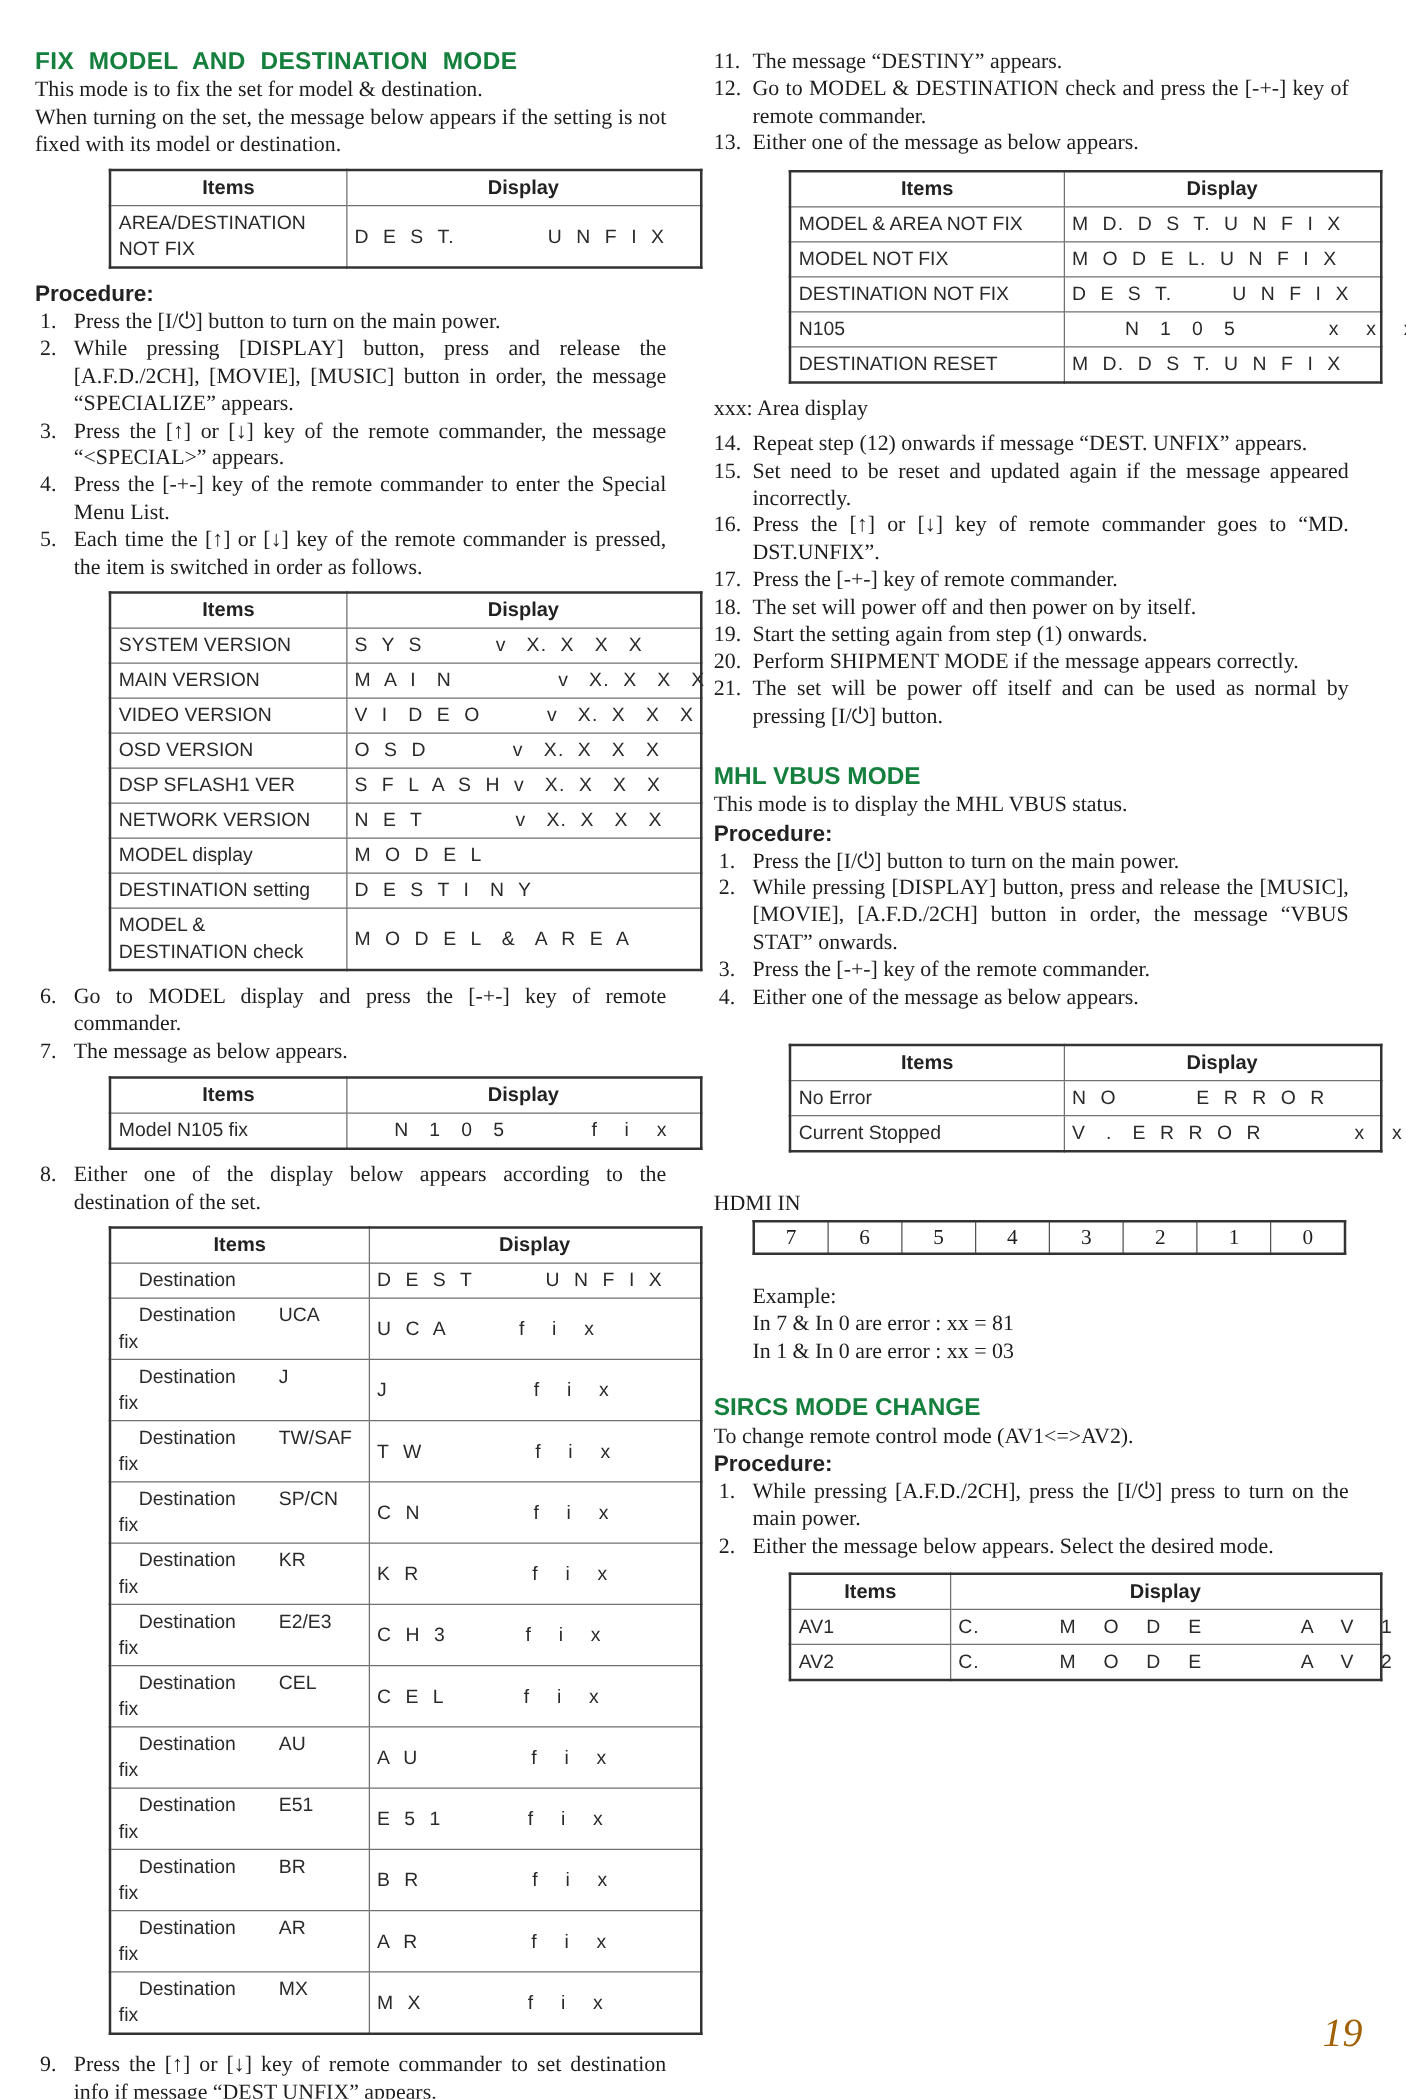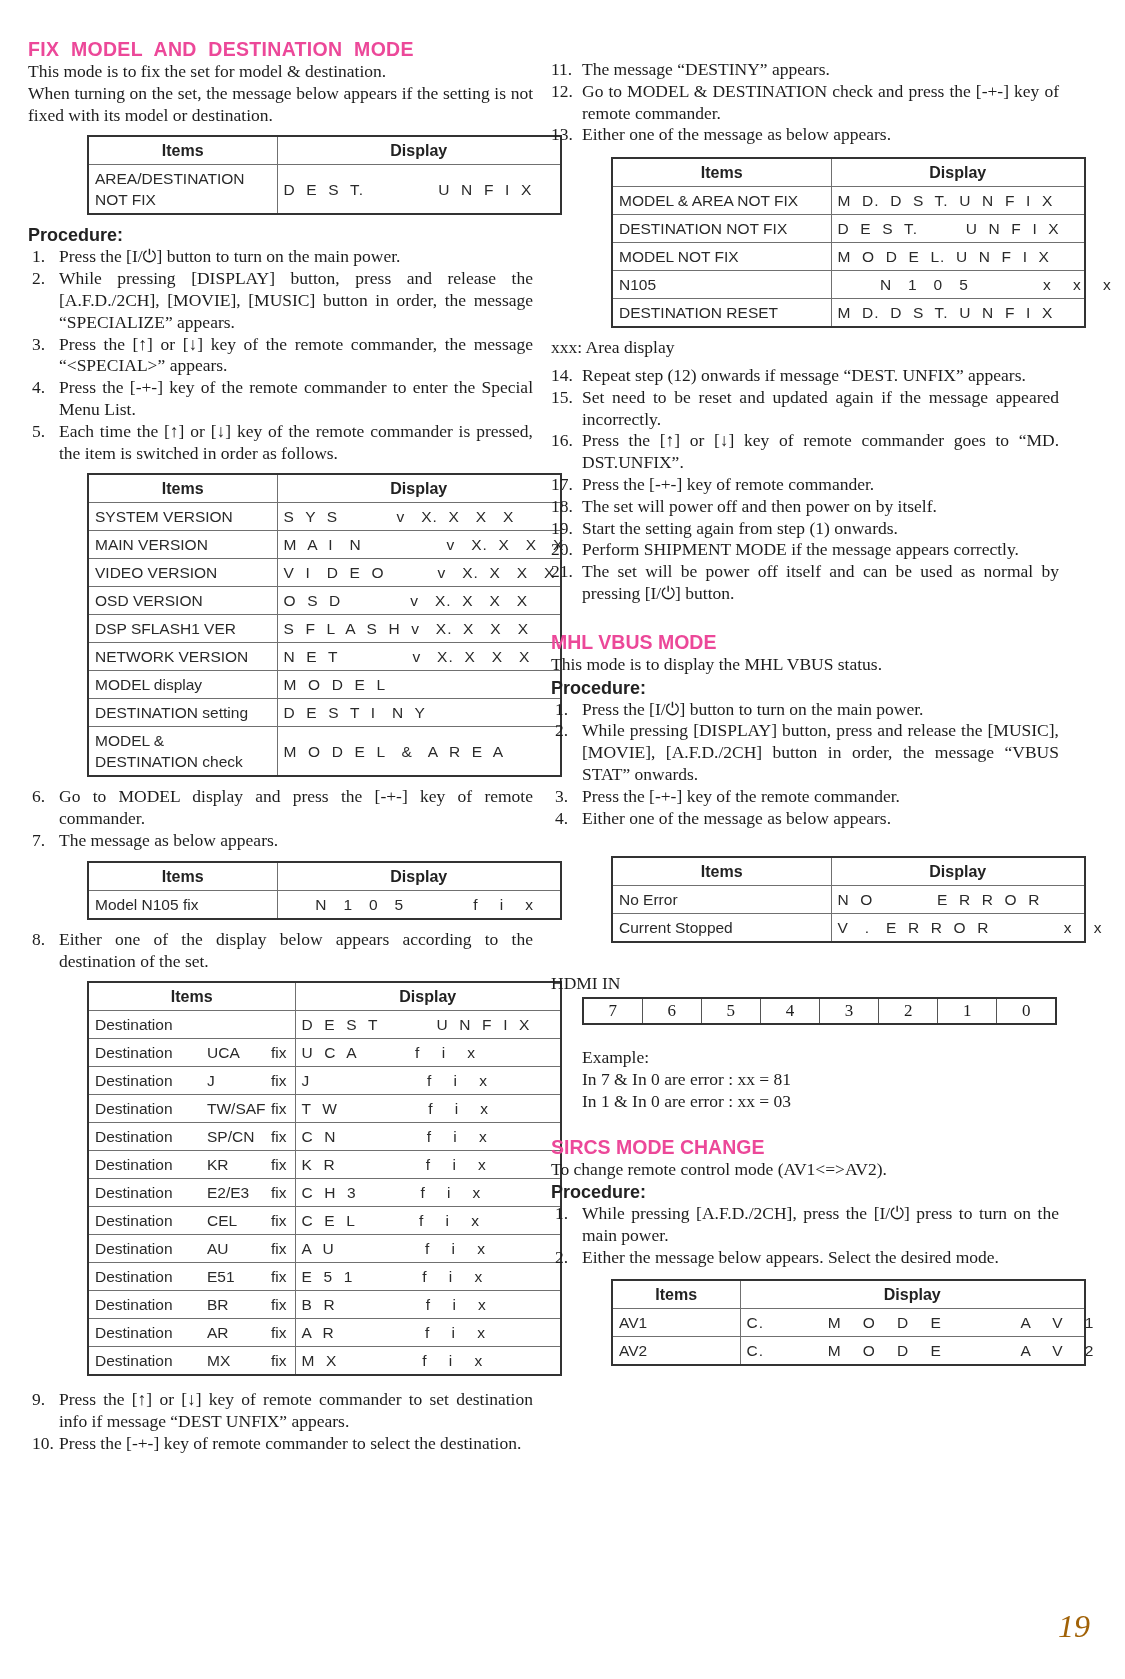--- a/index.html
+++ b/index.html
@@ -3,25 +3,25 @@
 <meta charset="utf-8">
 <style>
   html,body{margin:0;padding:0;}
   body{
     width:1125px;height:1679px;background:#ffffff;position:relative;
     font-family:"Liberation Serif","DejaVu Serif",serif;color:#1d1d1d;
     overflow:hidden;
   }
   .col{position:absolute;top:0;}
   #left-col{left:28px;width:505px;}
-  #right-col{left:551px;width:508px;margin-top:21px;}
+  #right-col{left:571px;width:508px;}
 
   .section-title{
     font-family:"Liberation Sans","DejaVu Sans",sans-serif;
-    font-weight:bold;font-size:19.5px;line-height:23px;color:#ec4899;margin:0;
+    font-weight:bold;font-size:19.5px;line-height:23px;color:#15803d;margin:0;
   }
   .title-wide{word-spacing:6px;letter-spacing:.3px;}
   .intro{font-size:17.5px;line-height:21.8px;text-align:justify;margin:0;}
   .proc-label{
     font-family:"Liberation Sans","DejaVu Sans",sans-serif;
     font-weight:bold;font-size:18px;line-height:22px;margin:1px 0 0 0;color:#222;
   }
   .steps{margin:0;}
   .step{display:flex;font-size:17.5px;line-height:21.8px;}
   .step-num{flex:0 0 31px;padding-left:4px;box-sizing:border-box;}
@@ -35,21 +35,21 @@
     border:2px solid #333;
   }
   table.dtab th,table.dtab td{border:1px solid #707070;}
   table.dtab th{font-size:16px;font-weight:bold;text-align:center;padding:3px 4px;line-height:21px;color:#222;}
   table.dtab td{font-size:15.5px;padding:3px 6px;line-height:21px;}
   td.disp{white-space:pre;letter-spacing:1px;padding-left:8px;}
   col.c-item{width:189px;}
   col.c-item-wide{width:207px;}
   col.c-item-r{width:219px;}
   col.c-item-s{width:128px;}
-  .d-name{display:inline-block;width:112px;}
+  .d-name{display:inline-block;width:112px;margin-left:16px;}
   .d-code{display:inline-block;width:64px;}
 
   .rt{margin-left:31px;}
   table.hdmi{
     border-collapse:collapse;width:475px;margin:2px 0 3px 31px;
     border:2px solid #333;table-layout:fixed;
   }
   table.hdmi td{
     border:1px solid #555;text-align:center;font-size:17px;line-height:22px;padding:1px 0;
     font-family:"Liberation Serif","DejaVu Serif",serif;
@@ -360,27 +360,27 @@
         </tr>
       </thead>
       <tbody>
 
           <tr>
             <td class="item">MODEL &amp; AREA NOT FIX</td>
             <td class="disp">M  D.  D  S  T.  U  N  F  I  X</td>
           </tr>
 
           <tr>
+            <td class="item">MODEL NOT FIX</td>
+            <td class="disp">M  O  D  E  L.  U  N  F  I  X</td>
+          </tr>
+
+          <tr>
             <td class="item">DESTINATION NOT FIX</td>
             <td class="disp">D  E  S  T.         U  N  F  I  X</td>
-          </tr>
-
-          <tr>
-            <td class="item">MODEL NOT FIX</td>
-            <td class="disp">M  O  D  E  L.  U  N  F  I  X</td>
           </tr>
 
           <tr>
             <td class="item">N105</td>
             <td class="disp">        N   1   0   5              x    x    x</td>
           </tr>
 
           <tr>
             <td class="item">DESTINATION RESET</td>
             <td class="disp">M  D.  D  S  T.  U  N  F  I  X</td>

